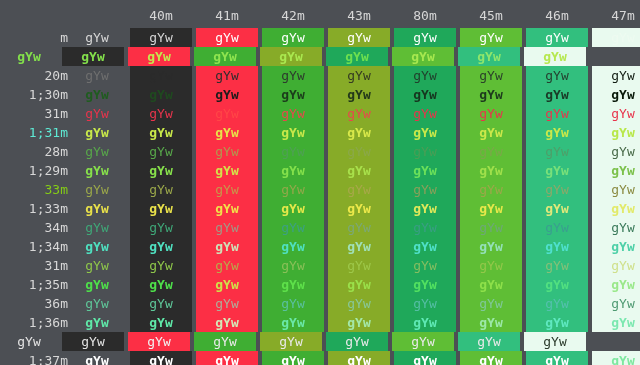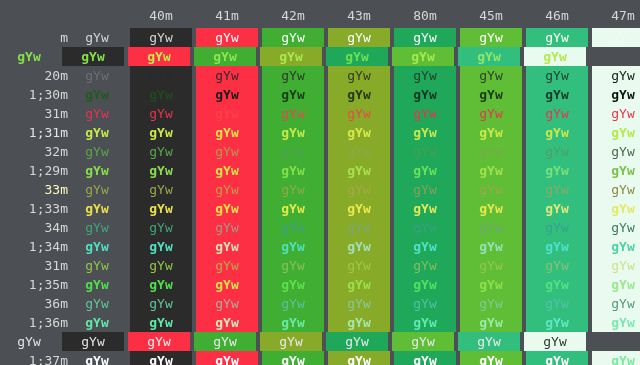--- a/index.html
+++ b/index.html
@@ -174,41 +174,41 @@
         <div class="gap"></div>
         <div class="cell sample" style="background: rgb(31, 168, 90); color: rgb(232, 52, 76);">gYw</div>
         <div class="gap"></div>
         <div class="cell sample" style="background: rgb(95, 190, 53); color: rgb(232, 52, 76);">gYw</div>
         <div class="gap"></div>
         <div class="cell sample" style="background: rgb(50, 191, 126); color: rgb(232, 52, 76);">gYw</div>
         <div class="gap"></div>
         <div class="cell sample" style="background: rgb(233, 250, 239); color: rgb(232, 52, 76);">gYw</div>
       </div>
       <div class="row">
-        <div class="rowlabel" style="color: #e5e5e5;">1;31m</div>
+        <div class="rowlabel" style="color: #5eead4;">1;31m</div>
         <div class="nobg-cell sample bold" style="color: rgb(200, 232, 74);">gYw</div>
         <div class="gap"></div>
         <div class="cell sample bold" style="background: rgb(43, 43, 43); color: rgb(200, 232, 74);">gYw</div>
         <div class="gap"></div>
         <div class="cell sample bold" style="background: rgb(252, 47, 69); color: rgb(232, 225, 74);">gYw</div>
         <div class="gap"></div>
         <div class="cell sample bold" style="background: rgb(63, 174, 51); color: rgb(200, 232, 74);">gYw</div>
         <div class="gap"></div>
         <div class="cell sample bold" style="background: rgb(135, 171, 40); color: rgb(216, 232, 74);">gYw</div>
         <div class="gap"></div>
         <div class="cell sample bold" style="background: rgb(31, 168, 90); color: rgb(200, 232, 74);">gYw</div>
         <div class="gap"></div>
         <div class="cell sample bold" style="background: rgb(95, 190, 53); color: rgb(203, 232, 74);">gYw</div>
         <div class="gap"></div>
         <div class="cell sample bold" style="background: rgb(50, 191, 126); color: rgb(202, 232, 74);">gYw</div>
         <div class="gap"></div>
         <div class="cell sample bold" style="background: rgb(233, 250, 239); color: rgb(184, 232, 74);">gYw</div>
       </div>
       <div class="row">
-        <div class="rowlabel" style="color: rgb(215, 215, 215);">32m</div>
+        <div class="rowlabel" style="color: rgb(215, 215, 215);">28m</div>
         <div class="nobg-cell sample" style="color: rgb(88, 168, 74);">gYw</div>
         <div class="gap"></div>
         <div class="cell sample" style="background: rgb(43, 43, 43); color: rgb(88, 168, 74);">gYw</div>
         <div class="gap"></div>
         <div class="cell sample" style="background: rgb(252, 47, 69); color: rgb(176, 154, 79);">gYw</div>
         <div class="gap"></div>
         <div class="cell sample" style="background: rgb(63, 174, 51); color: rgb(79, 160, 85);">gYw</div>
         <div class="gap"></div>
         <div class="cell sample" style="background: rgb(135, 171, 40); color: rgb(139, 168, 74);">gYw</div>
         <div class="gap"></div>
@@ -234,21 +234,21 @@
         <div class="gap"></div>
         <div class="cell sample bold" style="background: rgb(31, 168, 90); color: rgb(107, 224, 90);">gYw</div>
         <div class="gap"></div>
         <div class="cell sample bold" style="background: rgb(95, 190, 53); color: rgb(160, 224, 75);">gYw</div>
         <div class="gap"></div>
         <div class="cell sample bold" style="background: rgb(50, 191, 126); color: rgb(121, 224, 122);">gYw</div>
         <div class="gap"></div>
         <div class="cell sample bold" style="background: rgb(233, 250, 239); color: rgb(124, 193, 75);">gYw</div>
       </div>
       <div class="row">
-        <div class="rowlabel" style="color: #fef9c3;">33m</div>
+        <div class="rowlabel" style="color: #84cc16;">33m</div>
         <div class="nobg-cell sample" style="color: rgb(155, 168, 74);">gYw</div>
         <div class="gap"></div>
         <div class="cell sample" style="background: rgb(43, 43, 43); color: rgb(155, 168, 74);">gYw</div>
         <div class="gap"></div>
         <div class="cell sample" style="background: rgb(252, 47, 69); color: rgb(197, 154, 74);">gYw</div>
         <div class="gap"></div>
         <div class="cell sample" style="background: rgb(63, 174, 51); color: rgb(147, 168, 74);">gYw</div>
         <div class="gap"></div>
         <div class="cell sample" style="background: rgb(135, 171, 40); color: rgb(168, 168, 74);">gYw</div>
         <div class="gap"></div>

